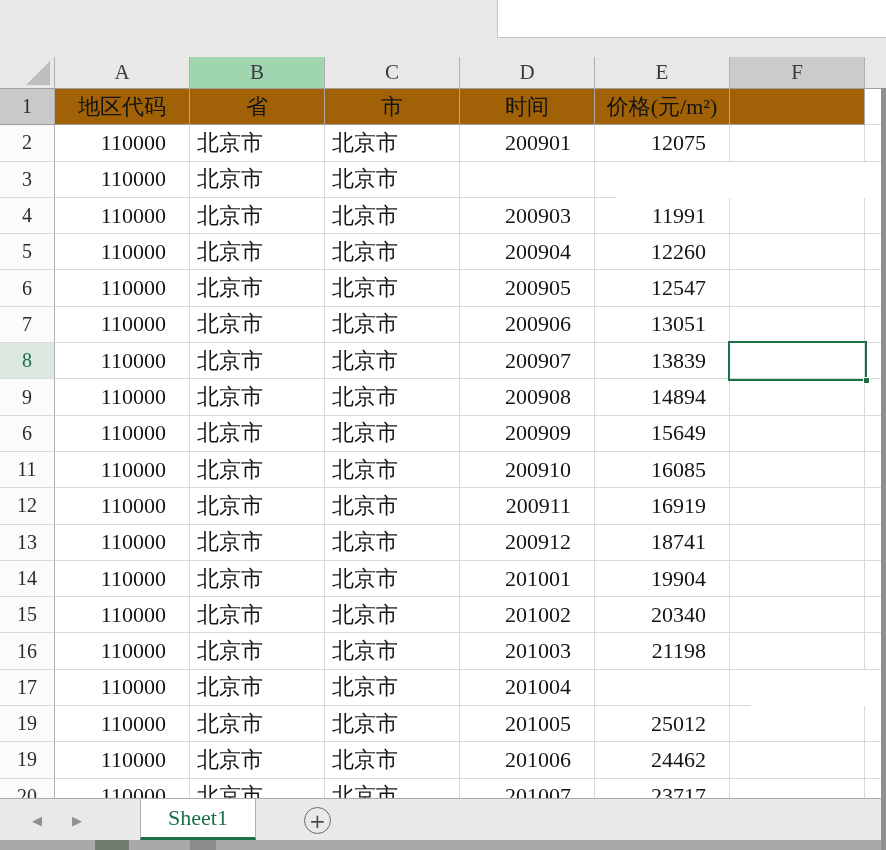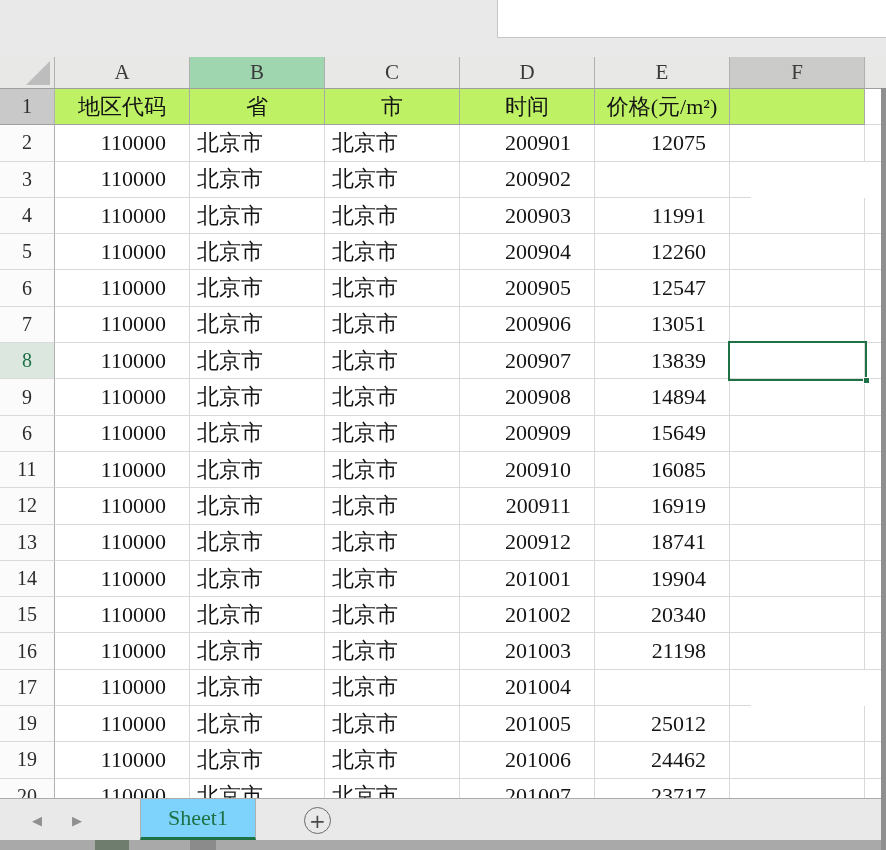--- a/index.html
+++ b/index.html
@@ -53,21 +53,21 @@
     border-right:1px solid #d9d9d9; border-bottom:1px solid #d9d9d9;
     display:flex; align-items:center;
     font-size:22px; color:#141414; white-space:nowrap; overflow:visible;
   }
   .col0,.col3,.col4 { justify-content:flex-end; padding-right:23px; }
   .col1,.col2 { justify-content:flex-start; padding-left:7px; }
   .fillcell { width:21px; border-right:none; }
 
   .header-row .rowhdr { background:#c9c9c9; border-bottom-color:#9f9f9f; }
   .header-row .cell {
-    background:#bef264; border-right-color:#a9a9a9; border-bottom-color:#9f9f9f;
+    background:#a16207; border-right-color:#a9a9a9; border-bottom-color:#9f9f9f;
     justify-content:center; padding:0;
   }
   .header-row .fillcell { background:#ffffff; border-bottom-color:#d9d9d9; }
 
   
   .selection {
     position:absolute; left:728px; top:341px; width:139px; height:40px;
     border:2px solid #1e7145; pointer-events:none; z-index:4; background:transparent;
   }
   .handle {
@@ -82,21 +82,21 @@
   }
   .navbtn {
     position:absolute; top:0; width:30px; height:42px;
     display:flex; align-items:center; justify-content:center;
     font-family:"DejaVu Sans",sans-serif; font-size:13px; color:#8f8f8f;
   }
   .nav-left { left:22px; }
   .nav-right { left:62px; }
   .tab {
     position:absolute; left:140px; top:0; width:116px; height:41px;
-    background:#7dd3fc; border-left:1px solid #b0b0b0; border-right:1px solid #b0b0b0;
+    background:#ffffff; border-left:1px solid #b0b0b0; border-right:1px solid #b0b0b0;
     border-bottom:3px solid #1e7145;
     display:flex; align-items:center; justify-content:center;
     font-size:22px; color:#1e7145;
   }
   .addbtn {
     position:absolute; left:304px; top:8px; width:27px; height:27px;
     border:1.5px solid #6a6a6a; border-radius:50%;
     display:flex; align-items:center; justify-content:center;
     font-family:"DejaVu Sans",sans-serif; font-size:20px; color:#4a4a4a; line-height:1;
   }
@@ -149,21 +149,20 @@
         <div class="cell col3">200901</div>
         <div class="cell col4">12075</div>
         <div class="cell col5"></div>
         <div class="cell fillcell"></div>
       </div>
       <div class="row">
         <div class="rowhdr">3</div>
         <div class="cell col0">110000</div>
         <div class="cell col1">北京市</div>
         <div class="cell col2">北京市</div>
-        <div class="cell col3">200902</div>
         <div class="cell col5"></div>
         <div class="cell fillcell"></div>
       </div>
       <div class="row">
         <div class="rowhdr">4</div>
         <div class="cell col0">110000</div>
         <div class="cell col1">北京市</div>
         <div class="cell col2">北京市</div>
         <div class="cell col3">200903</div>
         <div class="cell col4">11991</div>

